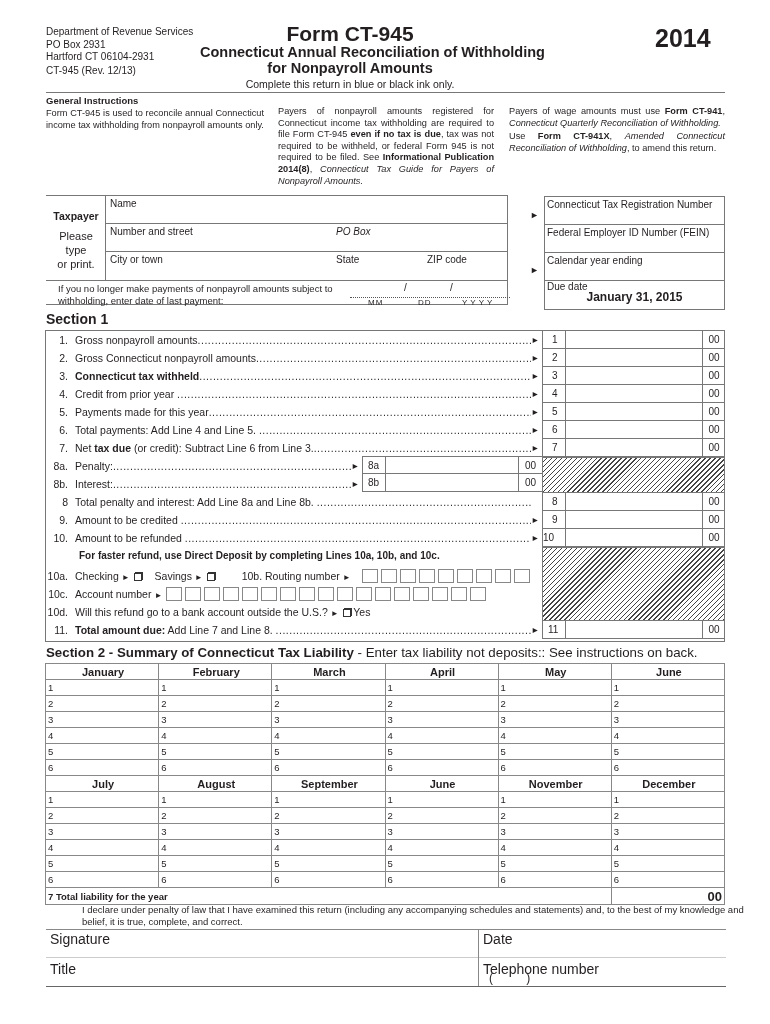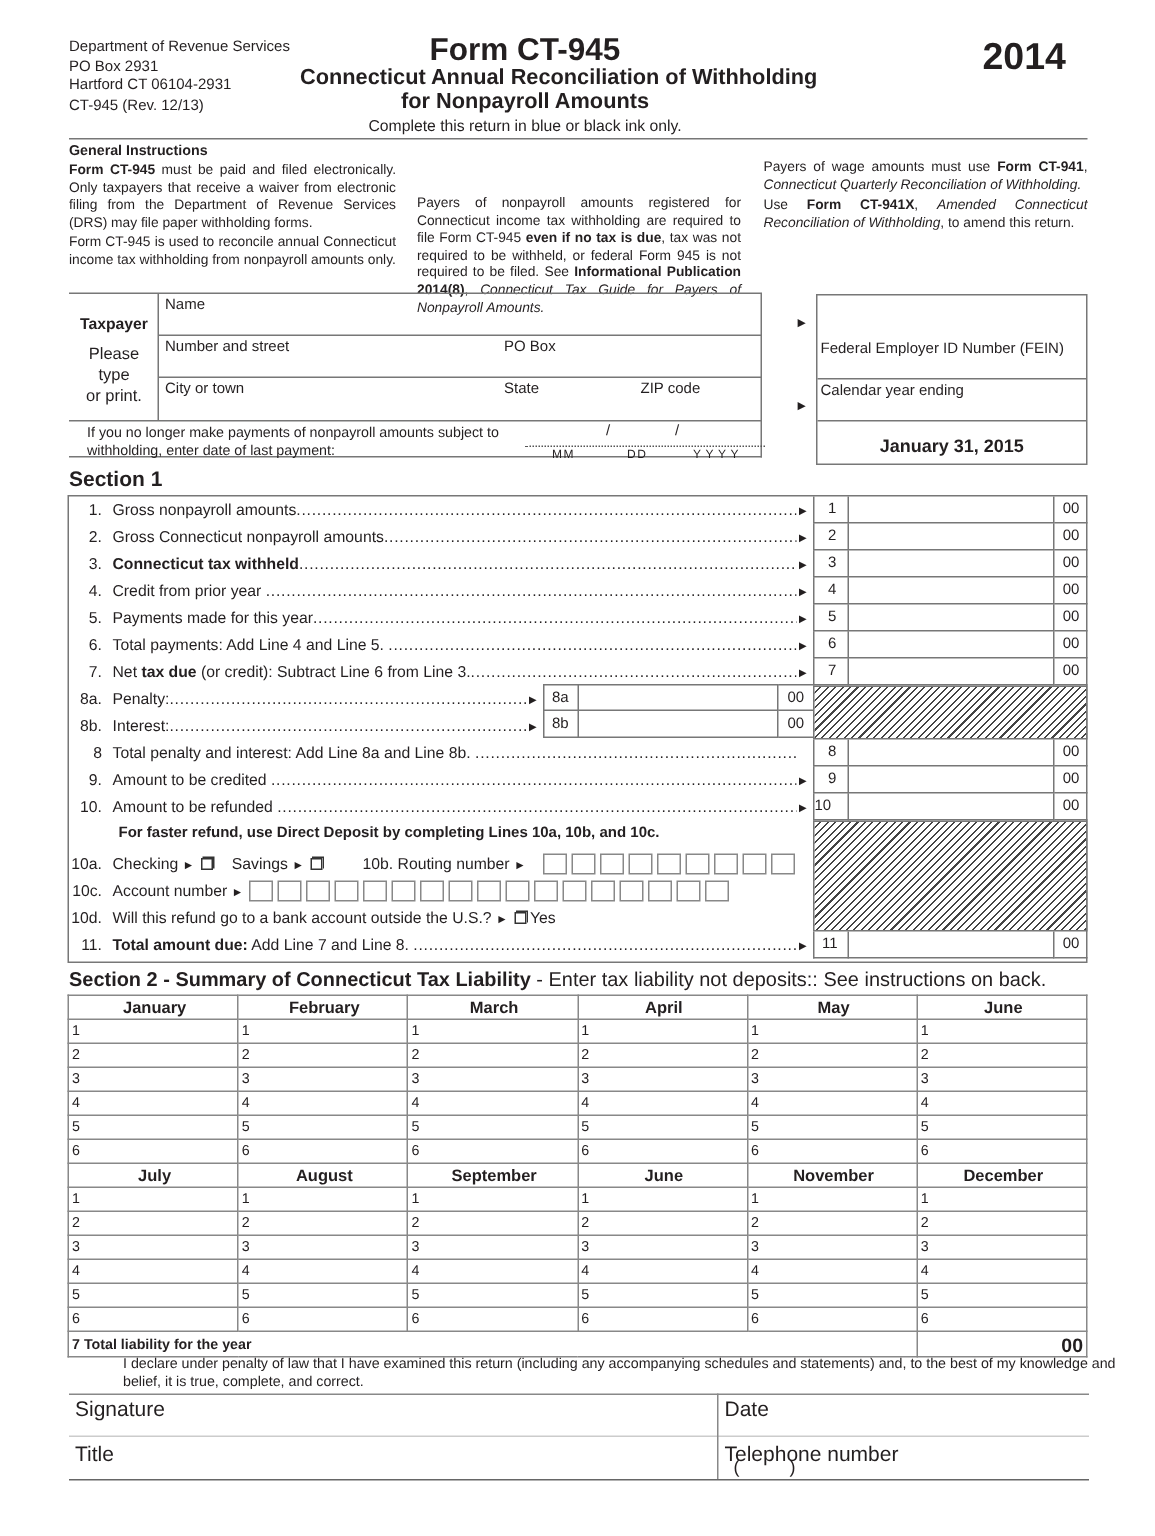--- a/index.html
+++ b/index.html
@@ -17,21 +17,21 @@
   #form-sub1 { left: 200px; width: 300px; top: 44px; text-align: center; font-size: 14.5px; font-weight: bold; white-space: nowrap; }
   #form-sub2 { left: 200px; width: 300px; top: 60px; text-align: center; font-size: 14.5px; font-weight: bold; }
   #ink-note { left: 200px; width: 300px; top: 78px; text-align: center; font-size: 10.5px; }
   #year { left: 655px; top: 24px; font-size: 25px; font-weight: bold; }
   #rule1 { left: 46px; top: 92px; width: 679px; height: 0; border-top: 1.5px solid #777; }
 
   
   .instr { font-size: 9.2px; line-height: 11.6px; text-align: justify; }
   #gi-title { left: 46px; top: 95px; font-size: 9.5px; font-weight: bold; }
   #instr-col1 { left: 46px; top: 108px; width: 218px; }
-  #instr-col2 { left: 278px; top: 106px; width: 216px; margin-top: 24px; }
+  #instr-col2 { left: 278px; top: 106px; width: 216px; }
   #instr-col3 { left: 509px; top: 106px; width: 216px; }
   .instr p { margin-bottom: 2px; }
 
   #rule2 { left: 46px; top: 195px; width: 462px; border-top: 1.5px solid #777; }
 
   
   #tp-left { left: 46px; top: 196px; width: 60px; height: 84px; border-right: 1px solid #777; }
   #tp-title { left: 46px; top: 210px; width: 60px; text-align: center; font-size: 10.5px; font-weight: bold; }
   #tp-please { left: 46px; top: 229px; width: 60px; text-align: center; font-size: 11px; line-height: 14px; }
   .tp-row { position: absolute; left: 106px; width: 402px; border-bottom: 1px solid #777; }
@@ -95,21 +95,20 @@
 <div id="rev" class="abs">CT-945 (Rev. 12/13)</div>
 <div id="form-title" class="abs">Form CT-945</div>
 <div id="form-sub1" class="abs">Connecticut Annual Reconciliation of Withholding</div>
 <div id="form-sub2" class="abs">for Nonpayroll Amounts</div>
 <div id="ink-note" class="abs">Complete this return in blue or black ink only.</div>
 <div id="year" class="abs">2014</div>
 <div id="rule1" class="abs"></div>
 
 <div id="gi-title" class="abs">General Instructions</div>
 <div id="instr-col1" class="abs instr">
-  <p><span class="b">Form CT-945</span><span> must be paid and filed electronically. Only taxpayers that receive a waiver from electronic filing from the Department of Revenue Services (DRS) may file paper withholding forms.</span></p>
   <p>Form CT-945 is used to reconcile annual Connecticut income tax withholding from nonpayroll amounts only.</p>
 </div>
 <div id="instr-col2" class="abs instr">
   <p><span>Payers of nonpayroll amounts registered for Connecticut income tax withholding are required to file Form CT-945 </span><span class="b">even if no tax is due</span><span>, tax was not required to be withheld, or federal Form 945 is not required to be filed. See </span><span class="b">Informational Publication 2014(8)</span><span>, </span><span class="i">Connecticut Tax Guide for Payers of Nonpayroll Amounts.</span></p>
 </div>
 <div id="instr-col3" class="abs instr">
   <p><span>Payers of wage amounts must use </span><span class="b">Form CT-941</span><span>,</span> <span class="i">Connecticut Quarterly Reconciliation of Withholding.</span></p>
   <p><span>Use </span><span class="b">Form CT-941X</span><span>, </span><span class="i">Amended Connecticut Reconciliation of Withholding</span><span>, to amend this return.</span></p>
 </div>
 
@@ -120,21 +119,21 @@
   <div>Please</div>
   <div>type</div>
   <div>or print.</div>
 </div>
 
 <div class="tp-row" style="top:196px;height:28px;border-right:1px solid #777;">
   <span class="lbl" style="left:4px;top:2px;">Name</span>
 </div>
 <div class="tp-row" style="top:224px;height:28px;border-right:1px solid #777;">
   <span class="lbl" style="left:4px;top:2px;">Number and street</span>
-  <span class="lbl" style="left:230px;top:2px;">PO Box</span>
+  <span class="lbl" style="left:230px;top:2px;font-style:italic;">PO Box</span>
 </div>
 <div class="tp-row" style="top:252px;height:28px;border-right:1px solid #777;border-bottom:none;">
   <span class="lbl" style="left:4px;top:2px;">City or town</span>
   <span class="lbl" style="left:230px;top:2px;">State</span>
   <span class="lbl" style="left:321px;top:2px;text-align:center;">ZIP code</span>
 </div>
 <span class="arrow abs" style="left:530px;top:210px;">►</span>
 <span class="arrow abs" style="left:530px;top:265px;">►</span>
 
 <div id="last-pay" class="abs"></div>
@@ -144,25 +143,31 @@
 </div>
 <div class="abs" style="left:350px;top:281px;width:160px;height:17px;"></div>
 <span id="date-slash1" class="abs">/</span>
 <span id="date-slash2" class="abs">/</span>
 <div id="date-line" class="abs"></div>
 <span id="date-mm" class="abs">MM</span>
 <span id="date-dd" class="abs">DD</span>
 <span id="date-yyyy" class="abs">YYYY</span>
 
 <div id="id-box" class="abs">
+  <div class="id-row" style="top:0;height:28px;">
+    <span class="lbl" style="left:2px;top:2px;">Connecticut Tax Registration Number</span>
+  </div>
   <div class="id-row" style="top:28px;height:28px;">
     <span class="lbl" style="left:2px;top:2px;">Federal Employer ID Number (FEIN)</span>
   </div>
   <div class="id-row" style="top:56px;height:28px;">
     <span class="lbl" style="left:2px;top:2px;">Calendar year ending</span>
+  </div>
+  <div class="id-row" style="top:84px;height:28px;border-bottom:none;">
+    <span class="lbl" style="left:2px;top:0px;">Due date</span>
   </div>
 </div>
 <div id="due-date" class="abs">January 31, 2015</div>
 
 <div id="sec1-title" class="abs">Section 1</div>
 <div id="sec1-box" class="abs"></div>
 
 <div id="s1-lines">
     <div class="s1-line" style="top: 331px; width: 485px;"><span class="num">1.</span><span>Gross nonpayroll amounts</span><span class="dots">................................................................................................................................................................</span></div>
     <span class="s1-arrow" style="left: 531px; top: 331px;">►</span>

